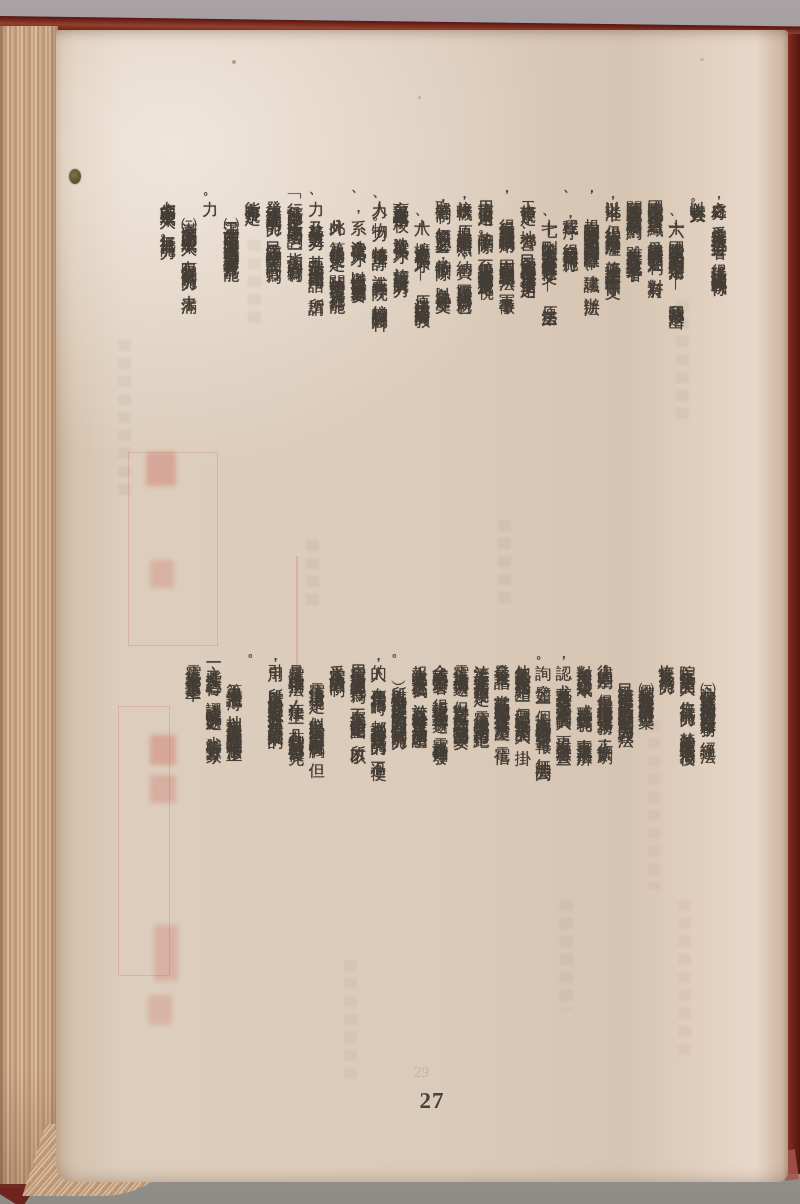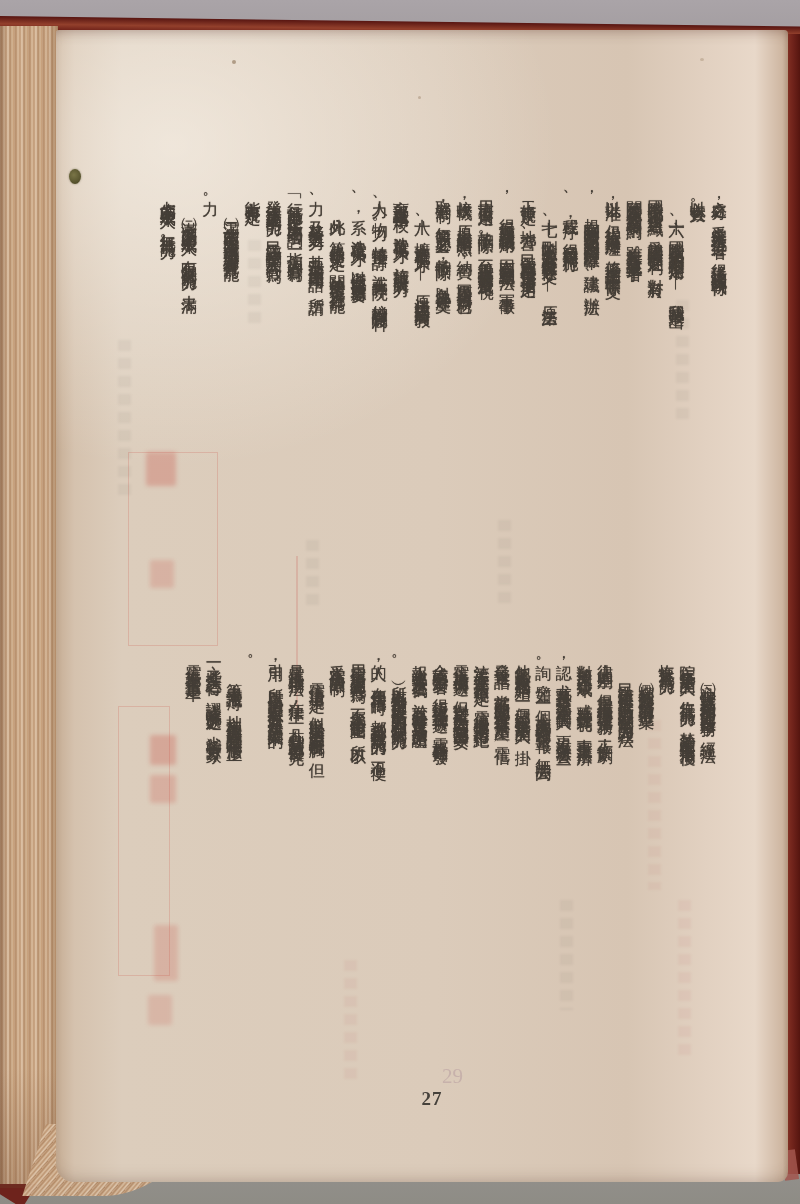--- a/index.html
+++ b/index.html
@@ -47,23 +47,23 @@
   
   .vblock{position:absolute;writing-mode:vertical-rl;-webkit-writing-mode:vertical-rl;
     color:#443e37;text-shadow:0 0 .7px rgba(70,58,46,.85);}
   .vblock .vline{white-space:nowrap;}
   .vblock-top{top:188px;right:70px;height:452px;font-size:16px;letter-spacing:2.2px;}
   .vblock-top .vline{line-height:21.2px;}
   .vblock-bottom{top:652px;right:82px;height:454px;font-size:16px;letter-spacing:2.3px;}
   .vblock-bottom .vline{line-height:20.6px;}
   
   .pageno{position:absolute;left:408px;top:1088px;width:48px;text-align:center;
-    font-size:19px;font-weight:bold;color:#45413b;letter-spacing:1px;}
-  .ghost-pageno{position:absolute;left:423px;top:1064px;width:40px;text-align:right;
-    font-size:21px;color:rgba(170,140,150,.40);filter:blur(.4px);}
+    font-size:23px;font-weight:bold;color:#45413b;letter-spacing:1px;}
+  .ghost-pageno{position:absolute;left:414px;top:1064px;width:40px;text-align:left;
+    font-size:15px;color:rgba(170,140,150,.40);filter:blur(.4px);}
   
   .stampbox{position:absolute;border:1.5px solid rgba(205,100,90,.26);filter:blur(.6px);}
   .stampblob{position:absolute;background:rgba(200,80,70,.30);filter:blur(2px);border-radius:2px;}
   .stampline{position:absolute;background:rgba(200,90,80,.22);filter:blur(.7px);}
   
   .ghostcol{position:absolute;width:13px;filter:blur(1px);opacity:.5;
     background:repeating-linear-gradient(180deg,rgba(115,105,95,.16) 0 11px,rgba(0,0,0,0) 11px 18px);}
   .ghostcol.pink{background:repeating-linear-gradient(180deg,rgba(190,115,110,.18) 0 11px,rgba(0,0,0,0) 11px 18px);}
   
   .dot-olive{position:absolute;left:69px;top:169px;width:12px;height:15px;border-radius:50%;

